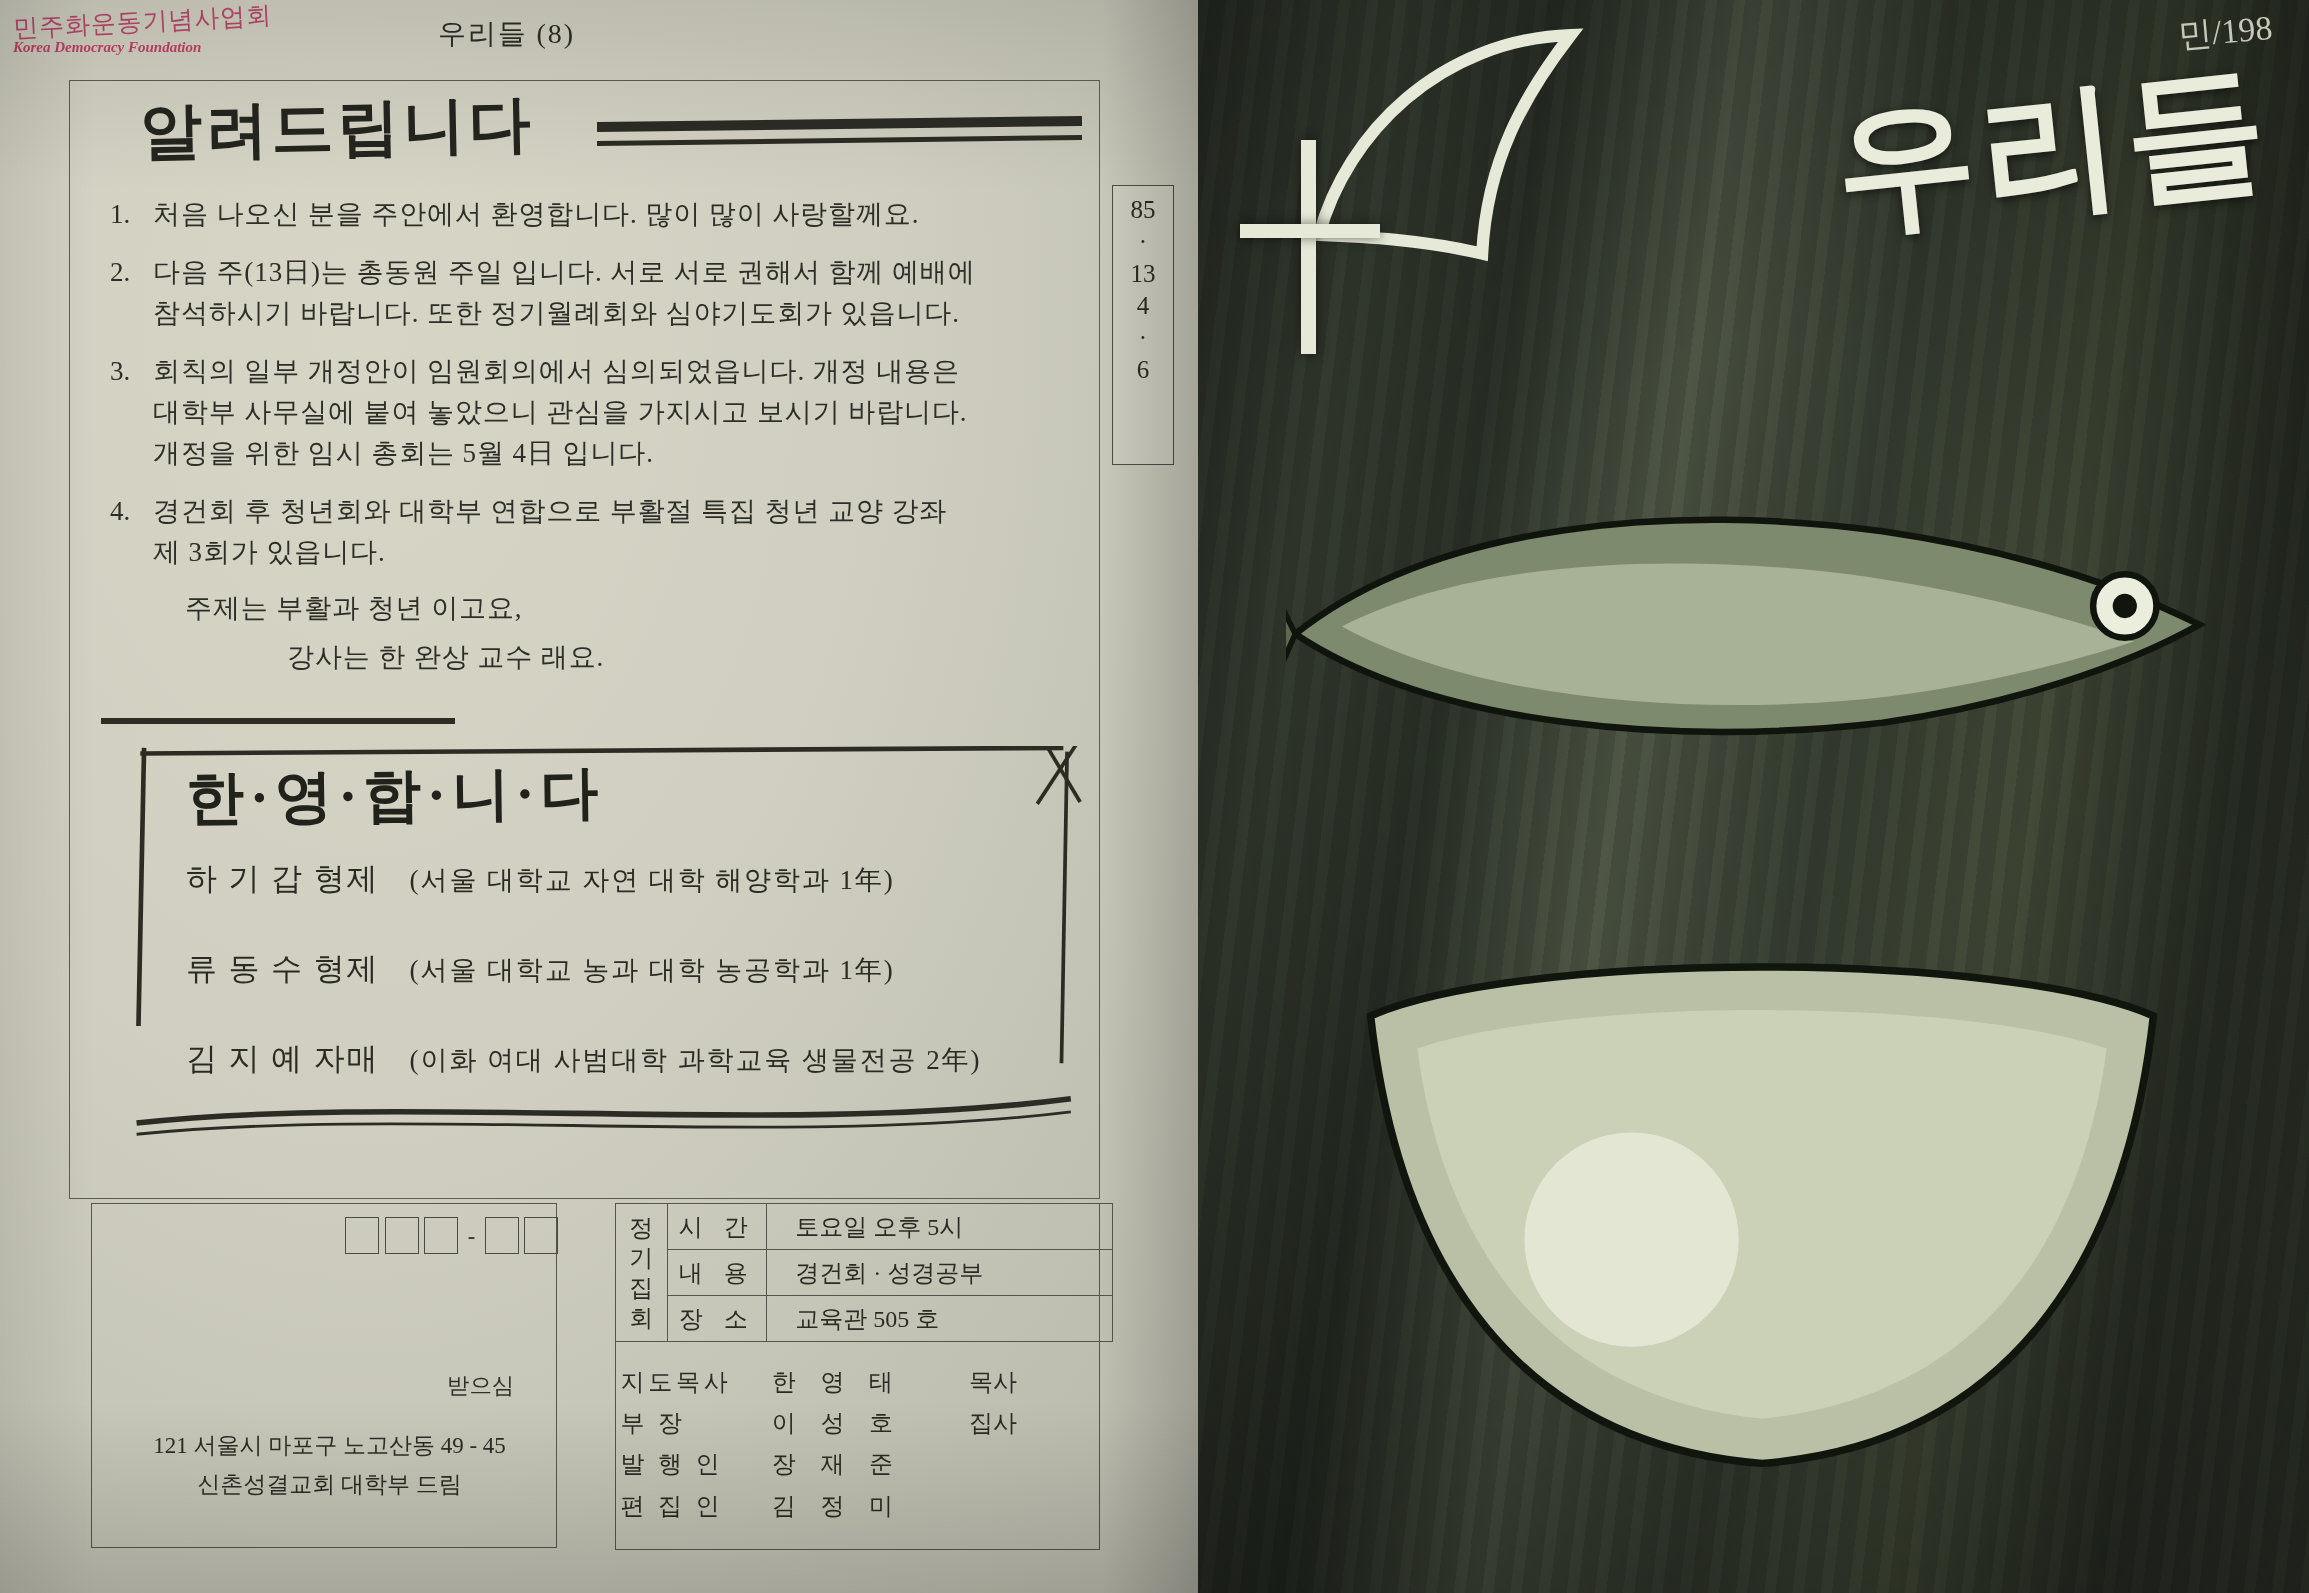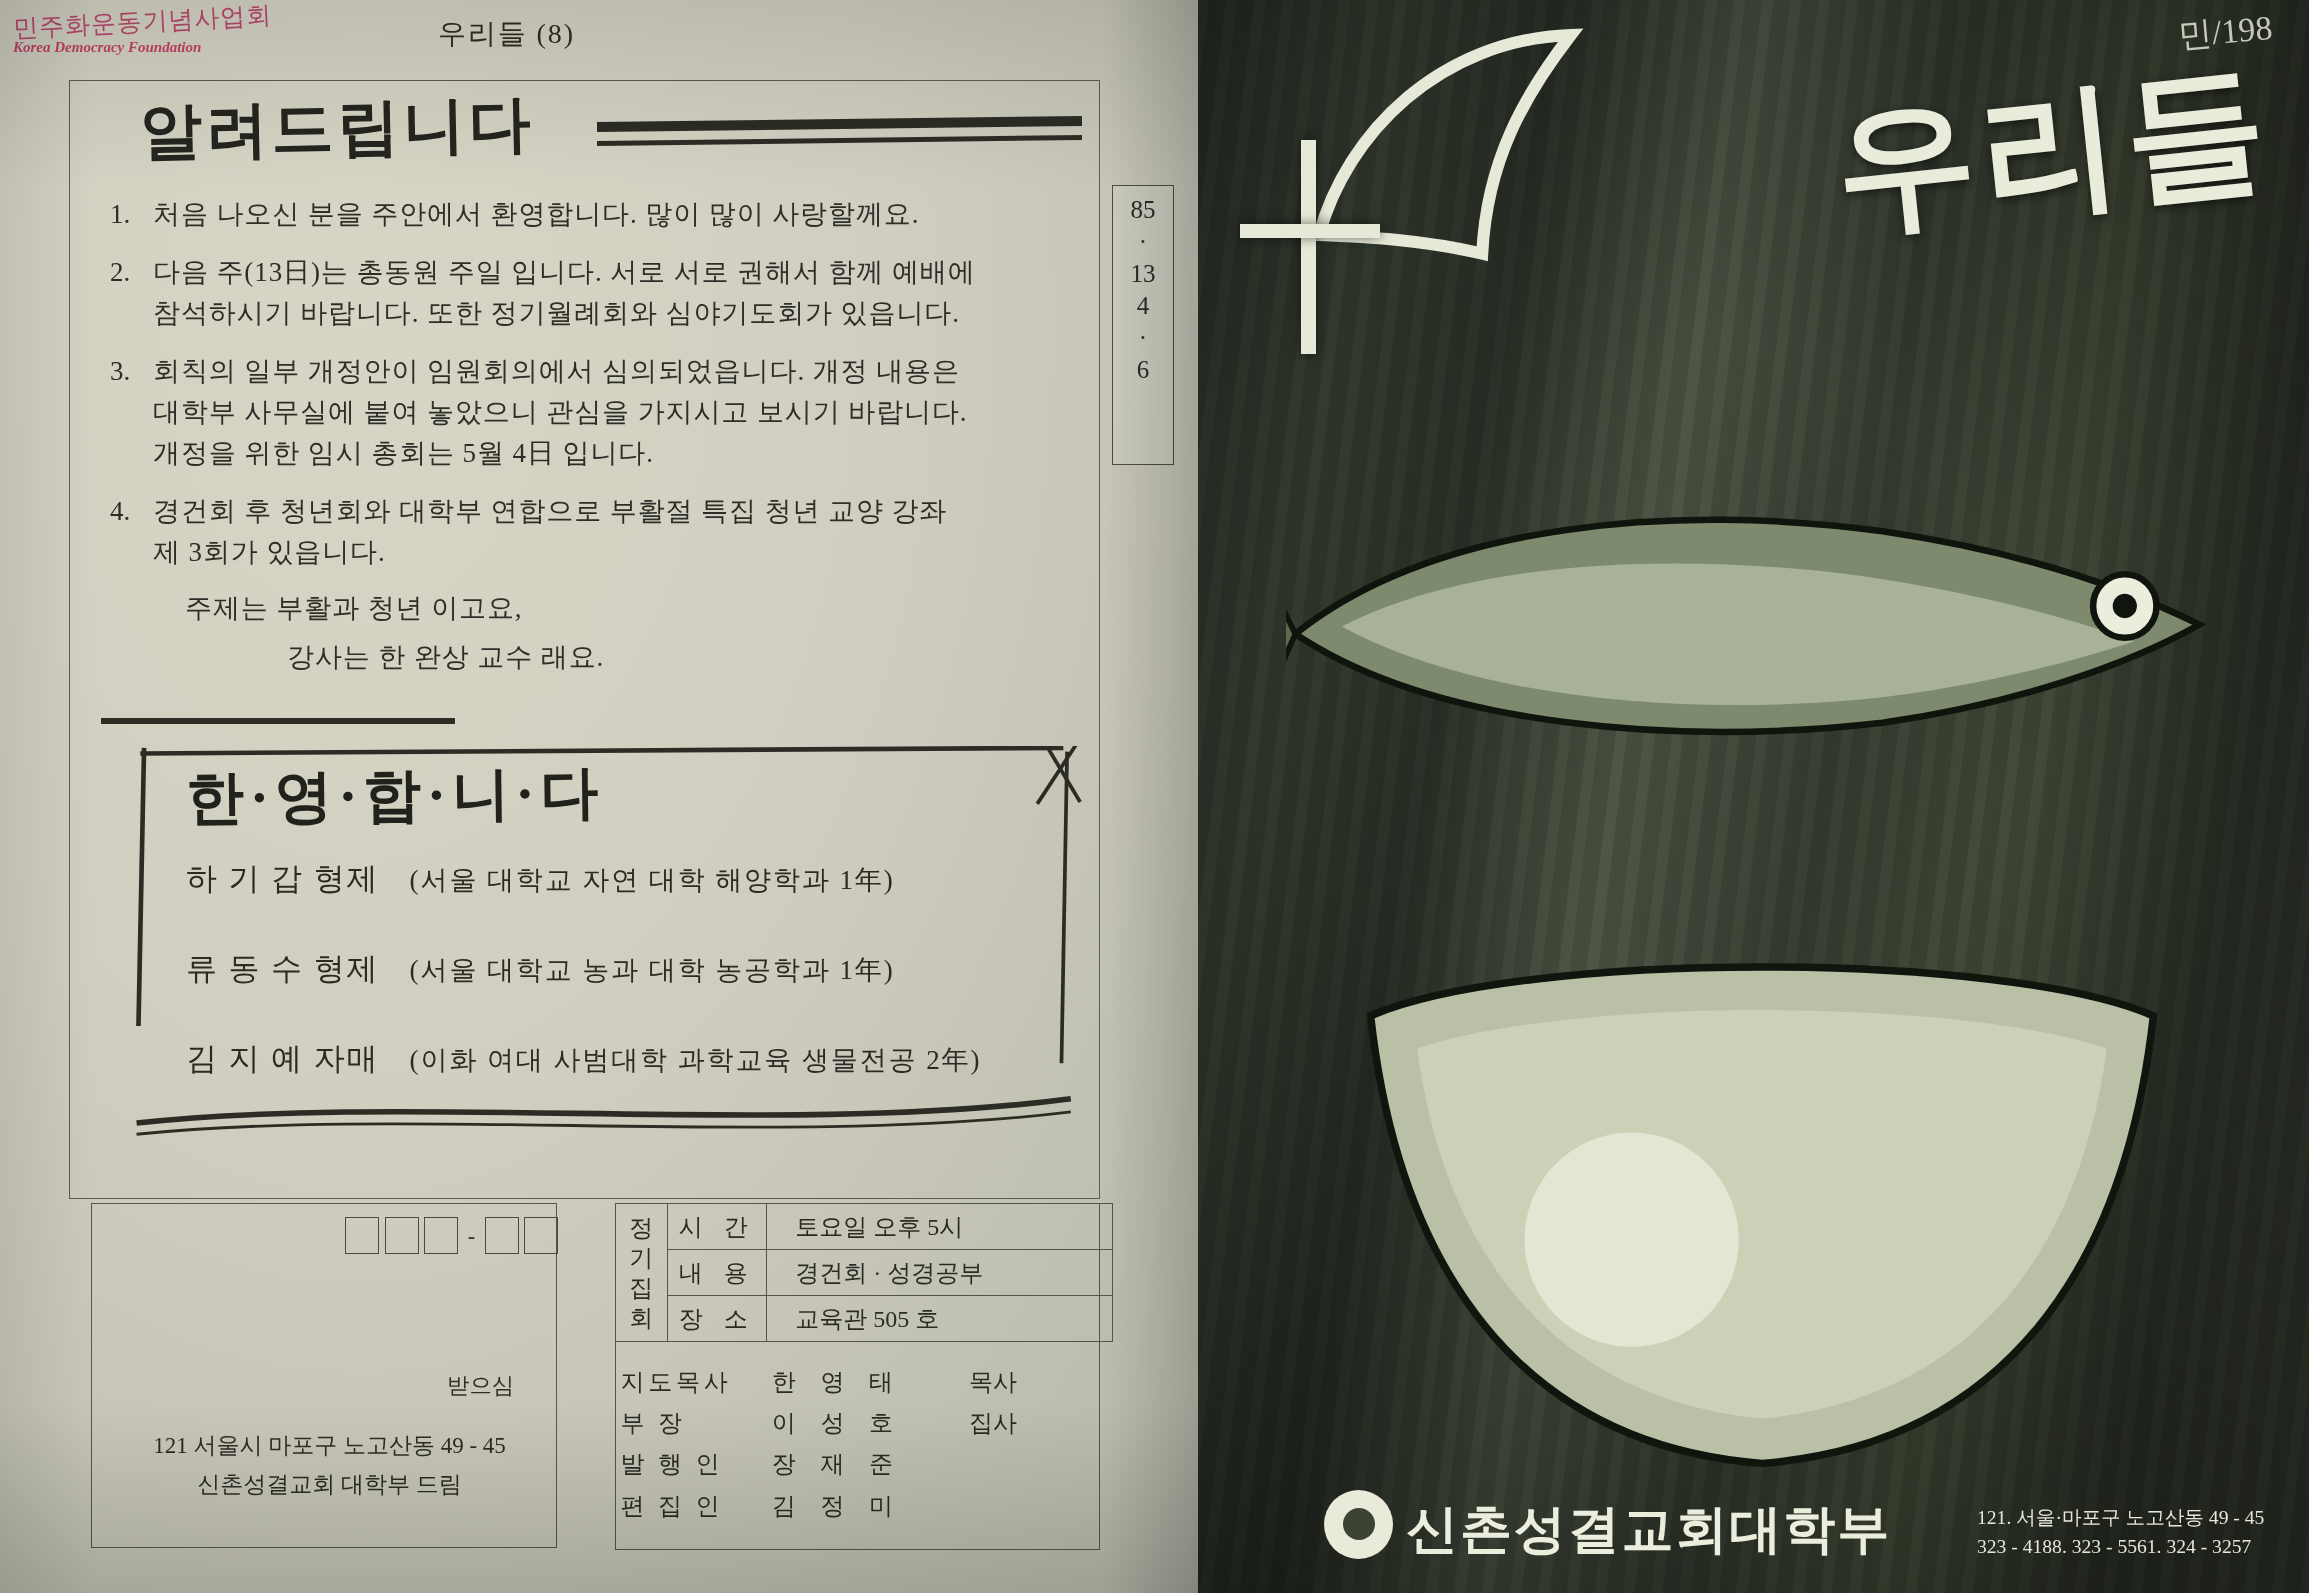--- a/index.html
+++ b/index.html
@@ -428,23 +428,15 @@
     <circle cx="900" cy="150" r="13" fill="#10150e"></circle>
     <path d="M10,180 L-40,80 L-30,270 Z" fill="#5e6a50" stroke="#0f140d" stroke-width="6"></path>
   </svg>
 
   <svg class="bowl" viewBox="0 0 880 560" preserveAspectRatio="none">
     <path d="M20,60 C180,-10 700,-10 860,60 C830,330 700,520 440,540 C180,520 50,330 20,60 Z" fill="#b9c0a6" stroke="#10150e" stroke-width="8"></path>
     <path d="M70,95 C230,40 650,40 810,95 C780,320 660,470 440,492 C220,470 100,320 70,95 Z" fill="#cdd3b8" opacity=".85"></path>
     <circle cx="300" cy="300" r="115" fill="#e9ead9" opacity=".85"></circle>
   </svg>
 
-  <div class="cover-footer">
-    <div class="cf-logo"></div>
-    <div class="cf-name">신촌성결교회대학부</div>
-    <div class="cf-addr">
-      <div>121. 서울·마포구 노고산동 49 - 45</div>
-      <div>323 - 4188. 323 - 5561. 324 - 3257</div>
-    </div>
-  </div>
 
 </div>
 
 
 </body></html>

